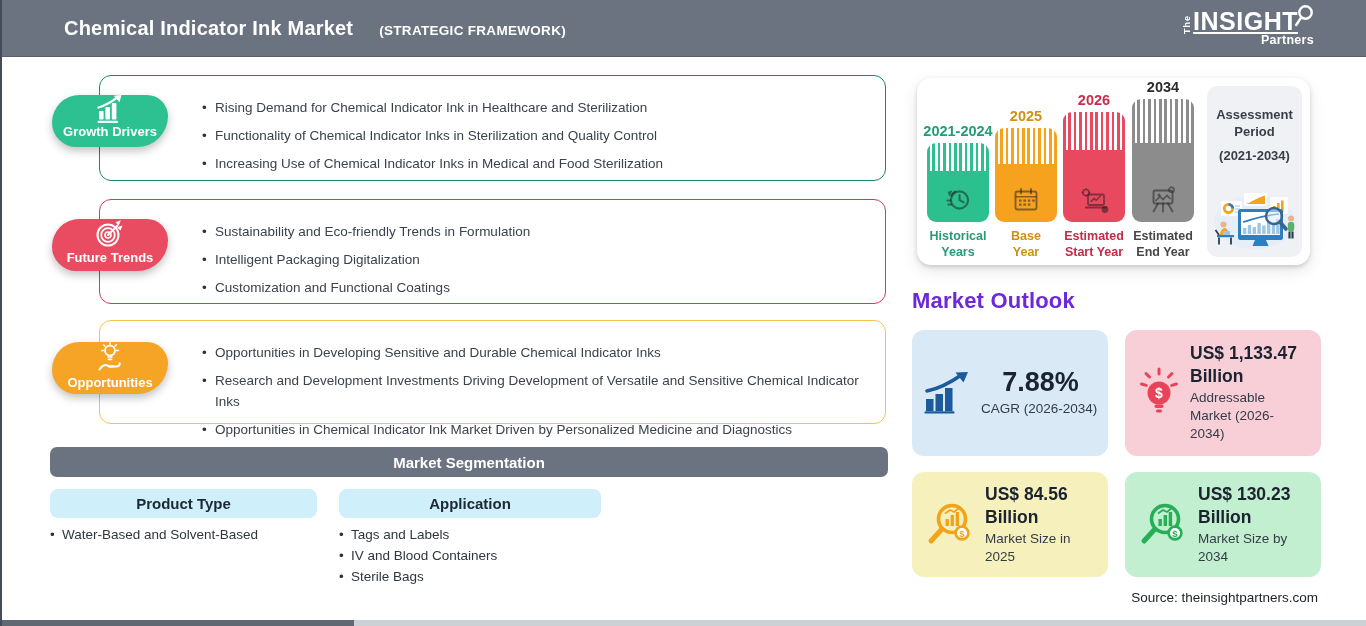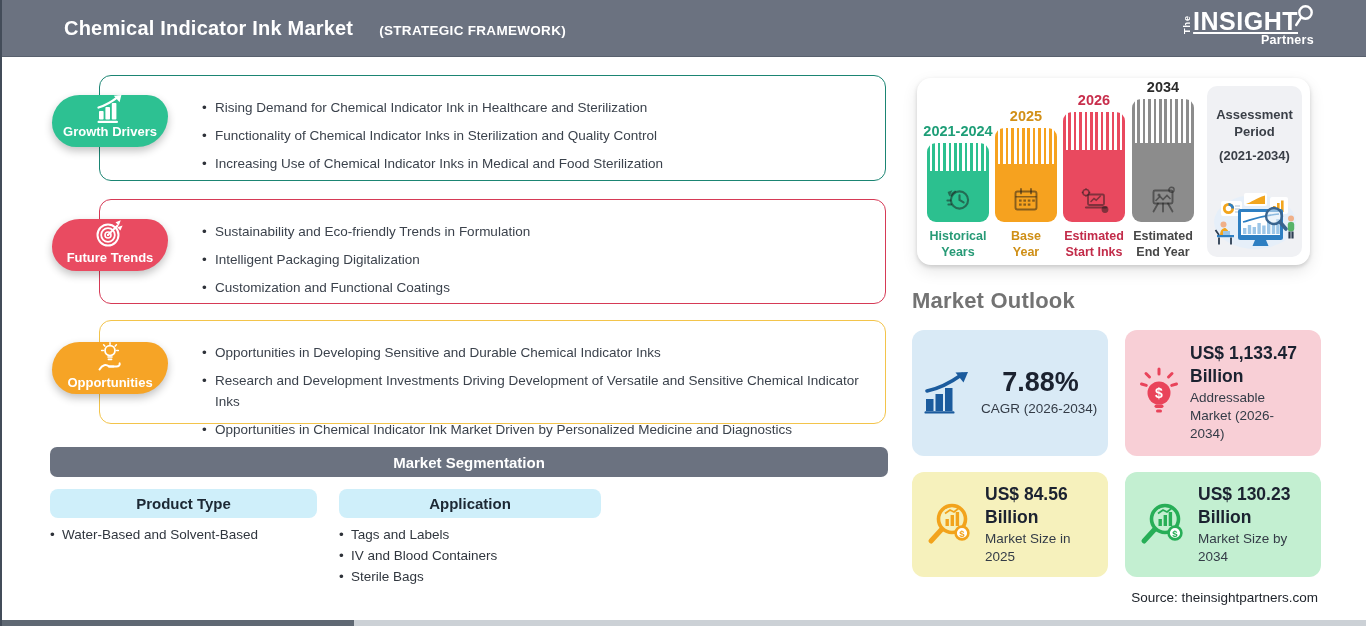--- a/index.html
+++ b/index.html
@@ -59,21 +59,21 @@
   .bar-icon{position:absolute;left:50%;bottom:8px;transform:translateX(-50%);color:rgba(25,25,25,.5);}
   .tl-label{position:absolute;top:150px;width:76px;text-align:center;font-weight:700;font-size:12.5px;line-height:1.28;}
   .tl-label span{display:block}
   .l0{left:3px}.l1{left:71px}.l2{left:139px}.l3{left:208px}
   .assess{position:absolute;left:290px;top:8px;width:95px;height:171px;background:#f0f1f4;border-radius:10px;
           text-align:center;color:#3a3f47;}
   .assess-title{font-size:13px;font-weight:700;line-height:1.3;padding-top:21px;}
   .assess-range{font-size:13px;font-weight:600;margin-top:7px;}
   .illus{position:absolute;left:4px;bottom:5px;}
   
-  .mo-title{position:absolute;left:910px;top:288px;margin:0;font-size:22px;font-weight:800;color:#737373;letter-spacing:.2px;}
+  .mo-title{position:absolute;left:910px;top:288px;margin:0;font-size:22px;font-weight:800;color:#6d28d9;letter-spacing:.2px;}
   .mo-card{position:absolute;border-radius:12px;display:flex;align-items:center;box-sizing:border-box;
            padding:0 8px 0 12px;gap:9px;}
   .c0{left:910px;top:330px;width:196px;height:126px}
   .c1{left:1123px;top:330px;width:196px;height:126px}
   .c2{left:910px;top:472px;width:196px;height:105px}
   .c3{left:1123px;top:472px;width:196px;height:105px}
   .mo-icon{flex:0 0 auto;display:flex;}
   .mo-text{width:118px;}
   .c0 .mo-text{width:135px;}
   .mo-value{font-weight:800;color:#1b2230;font-size:17.5px;line-height:1.3;}
@@ -244,21 +244,21 @@
     <div class="tl-label l0" style="color: rgb(39, 154, 118);">
       <span>Historical</span>
         <span>Years</span>
     </div>
     <div class="tl-label l1" style="color: rgb(207, 143, 22);">
       <span>Base</span>
         <span>Year</span>
     </div>
     <div class="tl-label l2" style="color: rgb(194, 43, 73);">
       <span>Estimated</span>
-        <span>Start Inks</span>
+        <span>Start Year</span>
     </div>
     <div class="tl-label l3" style="color: rgb(71, 71, 71);">
       <span>Estimated</span>
         <span>End Year</span>
     </div>
 
     <div class="assess">
       <div class="assess-title">
         <span>Assessment</span><br>
         <span>Period</span>

